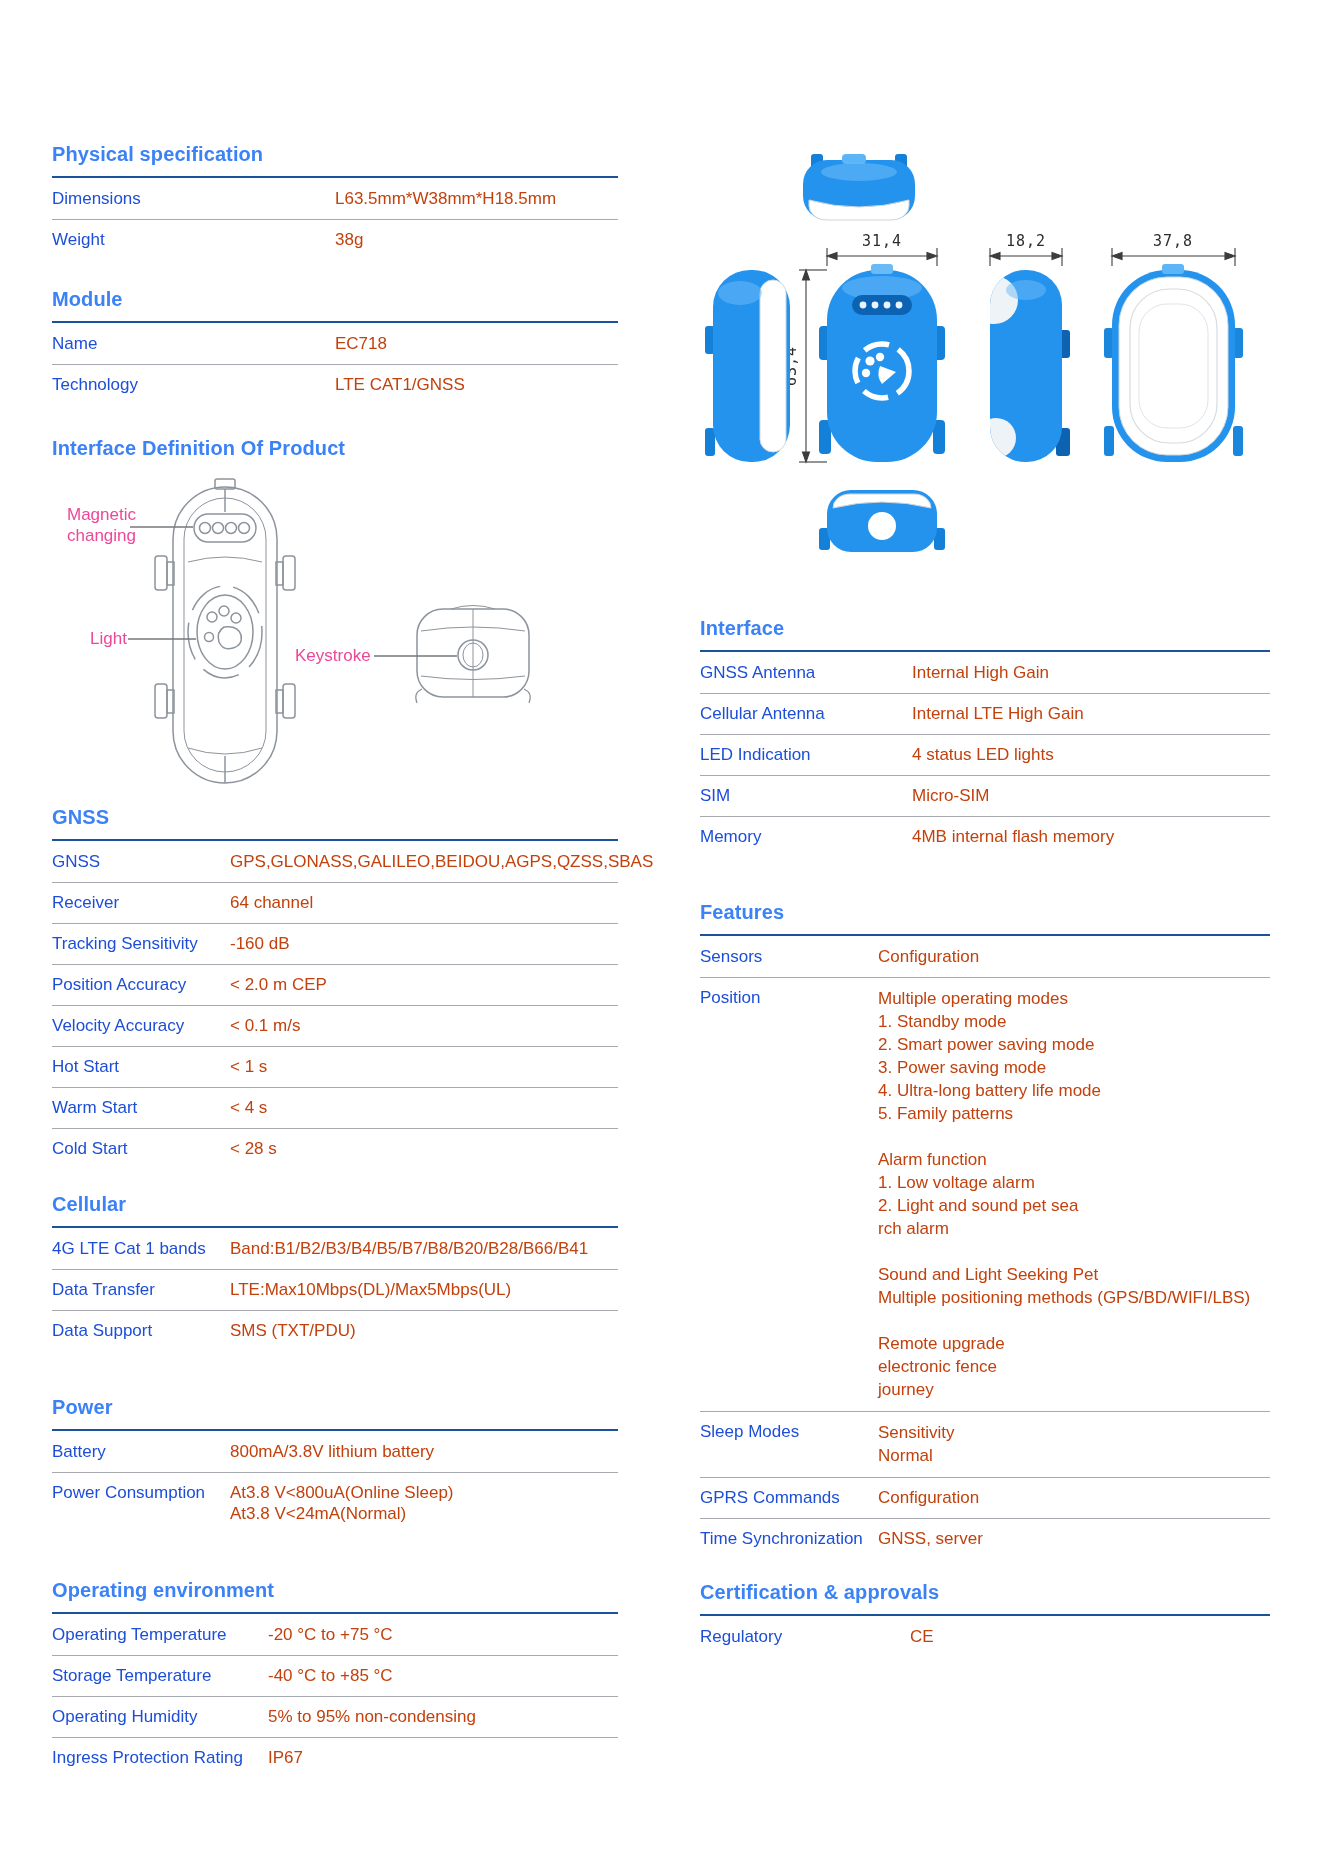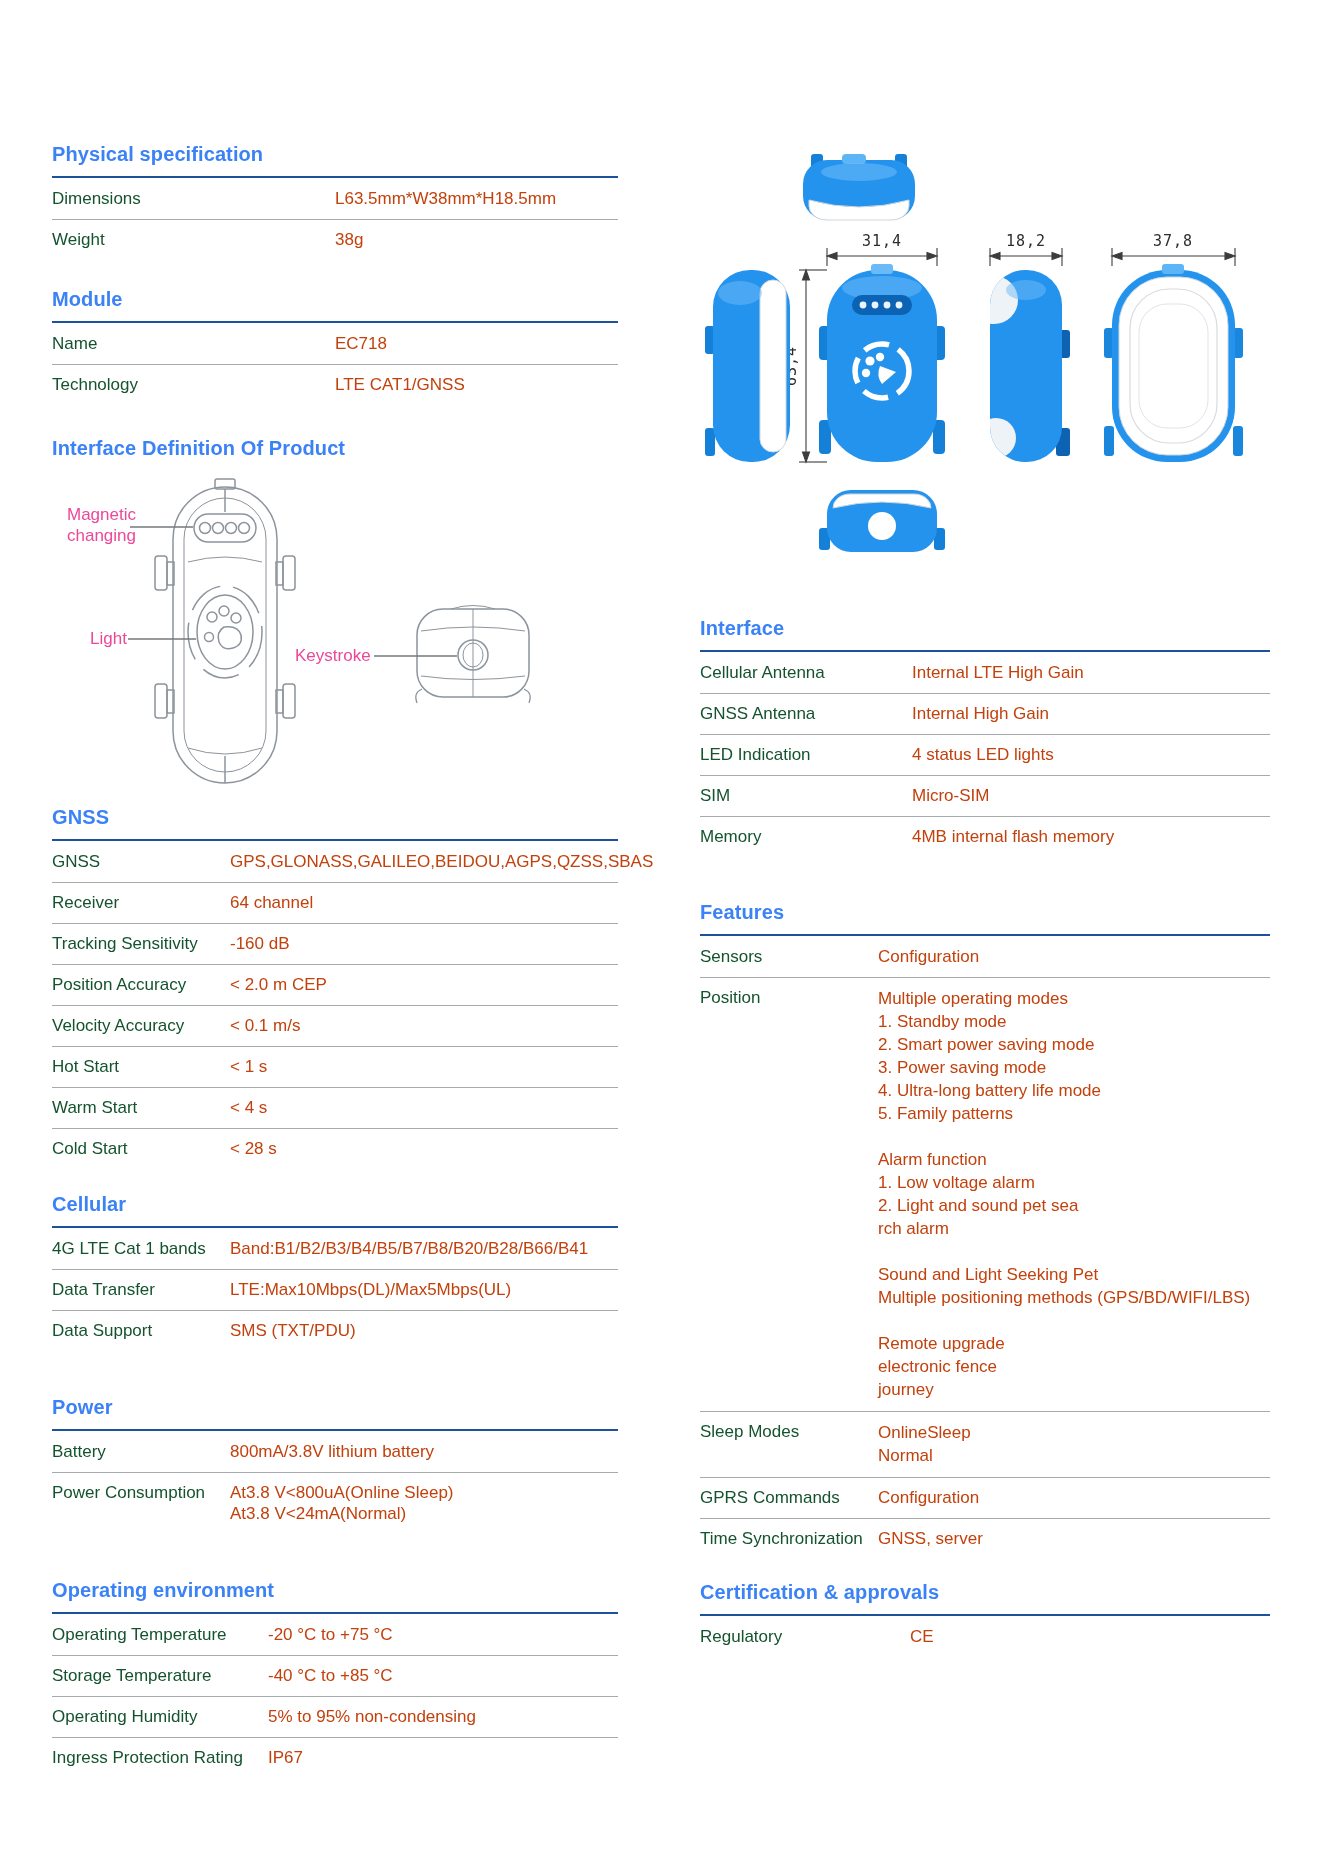--- a/index.html
+++ b/index.html
@@ -15,21 +15,21 @@
   }
   .rule{height:2px;background:#1c5299;}
   .rows{margin-top:1px;}
   .row{
     display:flex;align-items:flex-start;
     padding:9px 0 10px 0;
     border-bottom:1px solid #a6aaaf;
     font-size:17px;line-height:21px;
   }
   .row:last-child{border-bottom:none;}
-  .lbl{flex:0 0 var(--lw,178px);color:#14532d;}
+  .lbl{flex:0 0 var(--lw,178px);color:#1d4ed8;}
   .val{flex:1;color:#c2410c;white-space:pre-line;}
   .val.tall{line-height:23px;}
   
   .dlabel{
     position:absolute;font-size:17px;line-height:21px;color:#ec4899;
     white-space:pre-line;
   }
   svg text{
     font-family:"DejaVu Sans Mono","Liberation Mono",monospace;
     font-size:15px;fill:#2d2d2d;letter-spacing:1px;
@@ -334,26 +334,26 @@
       <circle cx="182" cy="398" r="14" fill="#ffffff"></circle>
     </g>
   </svg>
 </div>
 
 <section class="sec" style="left:700px;top:616px;width:570px">
   <h2>Interface</h2>
   <div class="rule"></div>
   <div class="rows" style="--lw:212px">
     <div class="row">
+      <div class="lbl">GNSS  Antenna</div>
+      <div class="val">Internal High Gain</div>
+    </div>
+    <div class="row">
       <div class="lbl">Cellular  Antenna</div>
       <div class="val">Internal LTE High Gain</div>
-    </div>
-    <div class="row">
-      <div class="lbl">GNSS  Antenna</div>
-      <div class="val">Internal High Gain</div>
     </div>
     <div class="row">
       <div class="lbl">LED  Indication</div>
       <div class="val">4 status LED lights</div>
     </div>
     <div class="row">
       <div class="lbl">SIM</div>
       <div class="val">Micro-SIM</div>
     </div>
     <div class="row">
@@ -387,21 +387,21 @@
 
 Sound and Light Seeking Pet
 Multiple positioning methods (GPS/BD/WIFI/LBS)
 
 Remote upgrade
 electronic fence
 journey</div>
     </div>
     <div class="row">
       <div class="lbl">Sleep Modes</div>
-      <div class="val tall">OnlineSleep
+      <div class="val tall">Sensitivity
 Normal</div>
     </div>
     <div class="row">
       <div class="lbl">GPRS  Commands</div>
       <div class="val">Configuration</div>
     </div>
     <div class="row">
       <div class="lbl">Time Synchronization</div>
       <div class="val">GNSS, server</div>
     </div>

